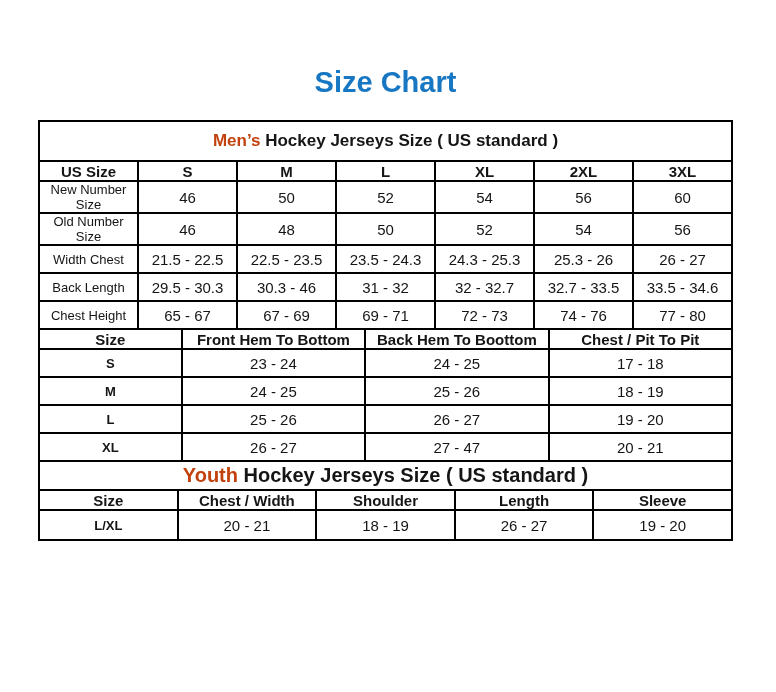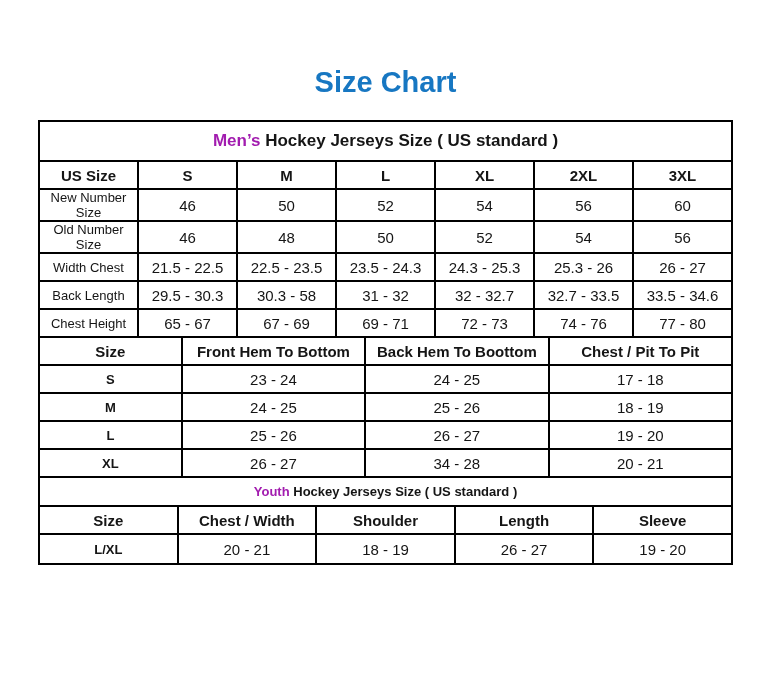--- a/index.html
+++ b/index.html
@@ -38,24 +38,24 @@
     color: #151515;
     background: #ffffff;
   }
   td.banner {
     background: #ffff00;
     height: 40px;
     font-size: 17px;
     font-weight: bold;
     color: #151515;
   }
-  #youth-size-table td.banner { height: 29px; font-size: 13px; }
-  td.banner .hl { color: #a21caf; }
+  #youth-size-table td.banner { height: 29px; font-size: 20px; }
+  td.banner .hl { color: #c2410c; }
   th.col-header {
-    height: 28px;
+    height: 20px;
     font-size: 15px;
     font-weight: bold;
   }
   td.data-cell, th.row-label {
     height: 28px;
     font-size: 15px;
   }
   td.data-cell { font-weight: normal; }
   th.row-label { font-weight: bold; font-size: 13px; }
   #mens-size-table th.row-label { font-weight: normal; }
@@ -111,21 +111,21 @@
             <td class="data-cell">21.5 - 22.5</td>
             <td class="data-cell">22.5 - 23.5</td>
             <td class="data-cell">23.5 - 24.3</td>
             <td class="data-cell">24.3 - 25.3</td>
             <td class="data-cell">25.3 - 26</td>
             <td class="data-cell">26 - 27</td>
           </tr>
           <tr>
             <th class="row-label first-col">Back Length</th>
             <td class="data-cell">29.5 - 30.3</td>
-            <td class="data-cell">30.3 - 58</td>
+            <td class="data-cell">30.3 - 46</td>
             <td class="data-cell">31 - 32</td>
             <td class="data-cell">32 - 32.7</td>
             <td class="data-cell">32.7 - 33.5</td>
             <td class="data-cell">33.5 - 34.6</td>
           </tr>
           <tr>
             <th class="row-label first-col">Chest Height</th>
             <td class="data-cell">65 - 67</td>
             <td class="data-cell">67 - 69</td>
             <td class="data-cell">69 - 71</td>
@@ -157,21 +157,21 @@
           </tr>
           <tr>
             <th class="row-label first-col">L</th>
             <td class="data-cell">25 - 26</td>
             <td class="data-cell">26 - 27</td>
             <td class="data-cell">19 - 20</td>
           </tr>
           <tr>
             <th class="row-label first-col">XL</th>
             <td class="data-cell">26 - 27</td>
-            <td class="data-cell">34 - 28</td>
+            <td class="data-cell">27 - 47</td>
             <td class="data-cell">20 - 21</td>
           </tr>
         </tbody>
       </table>
       <table class="size-table" id="youth-size-table">
         <tbody>
           <tr>
             <td colspan="5" class="banner"><span class="hl">Youth</span><span> Hockey Jerseys Size ( US standard )</span></td>
           </tr>
           <tr>

